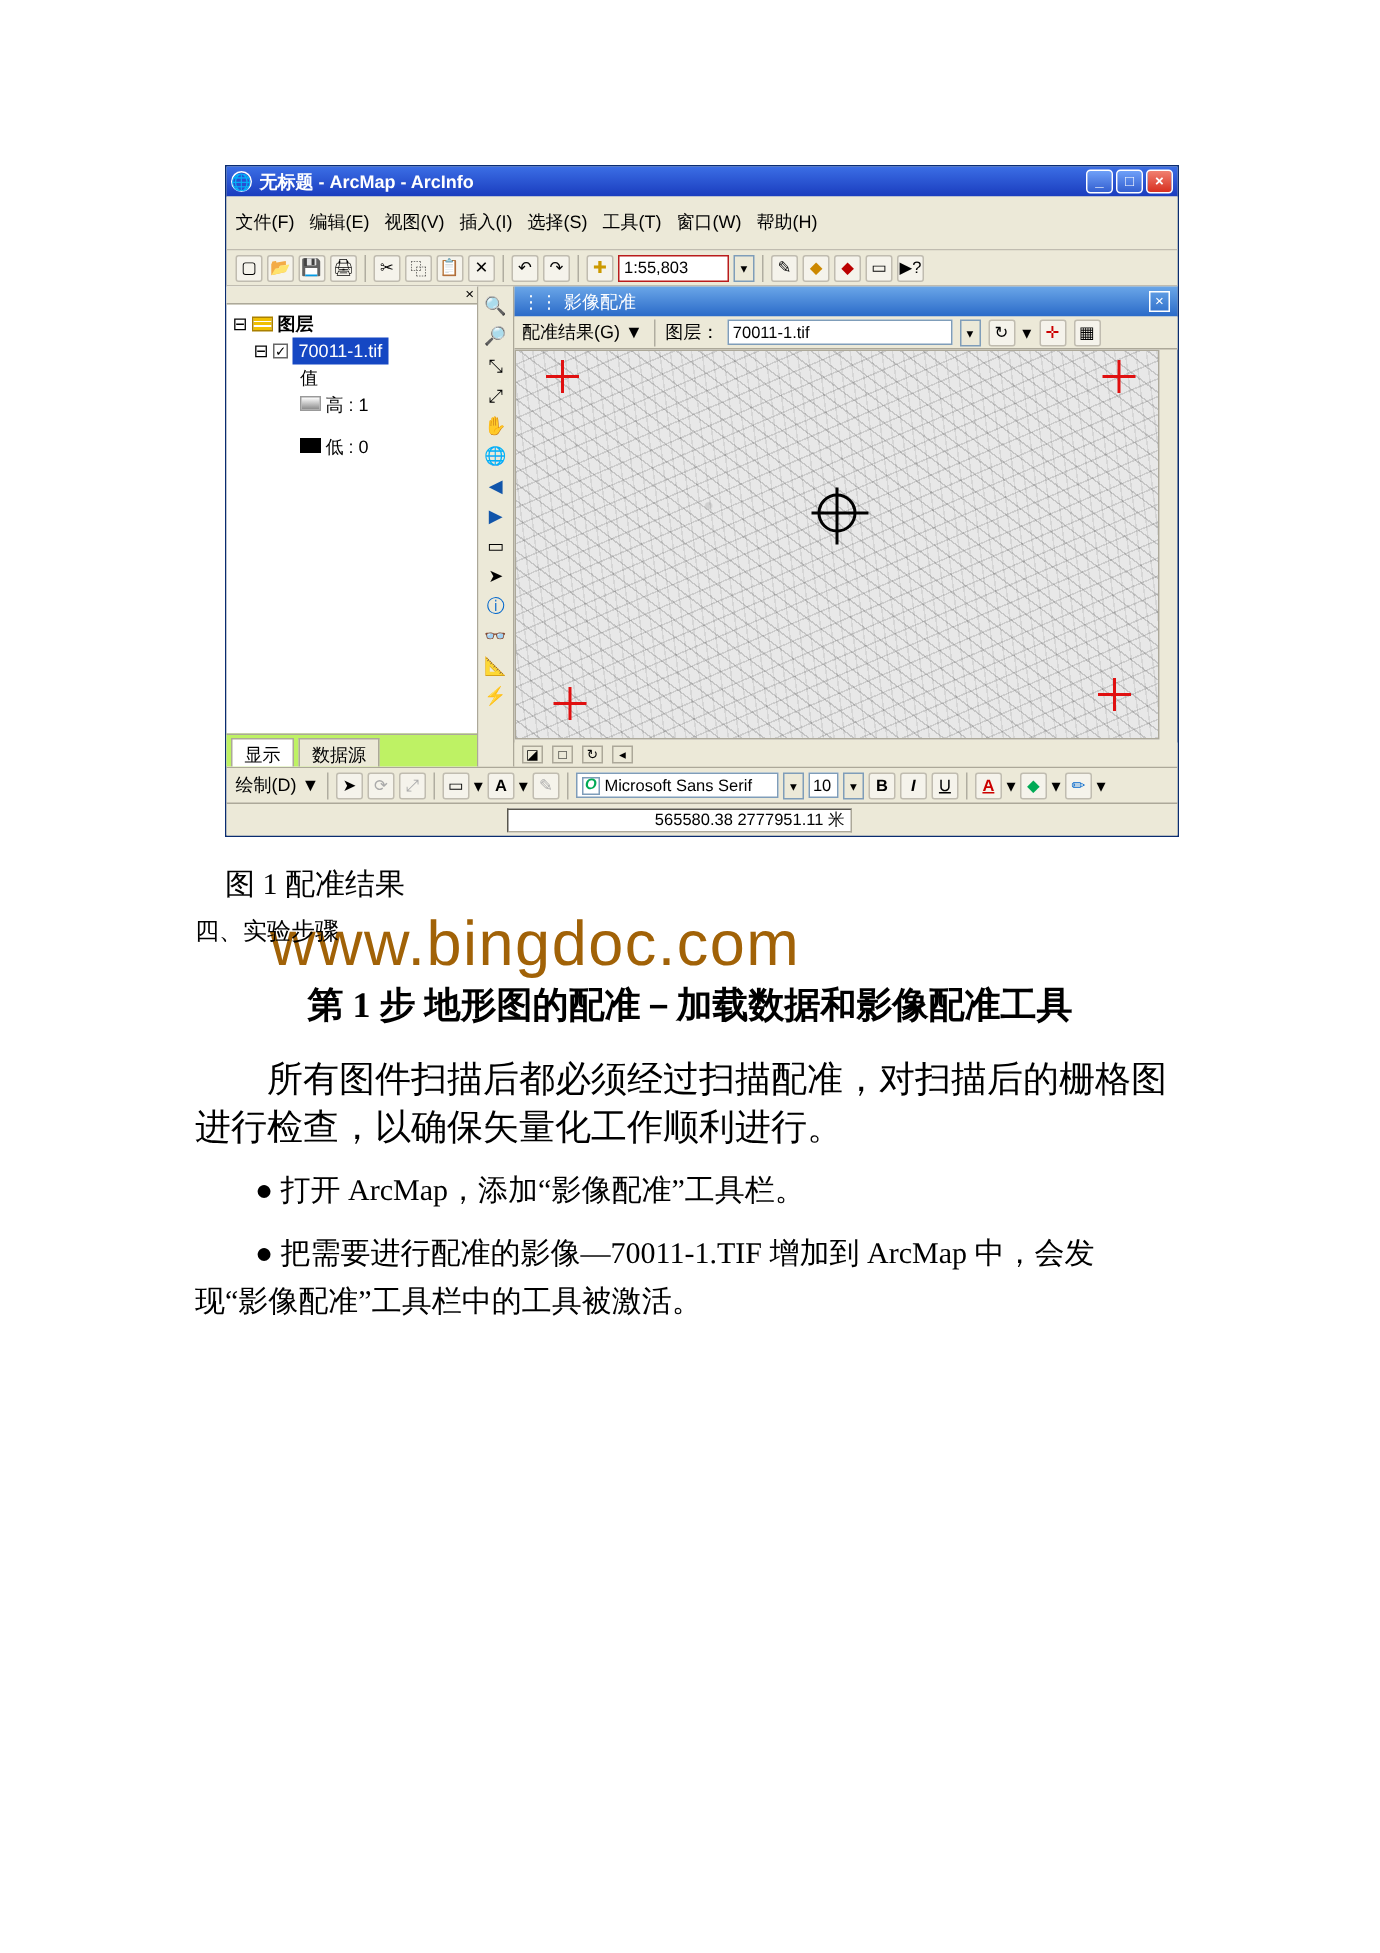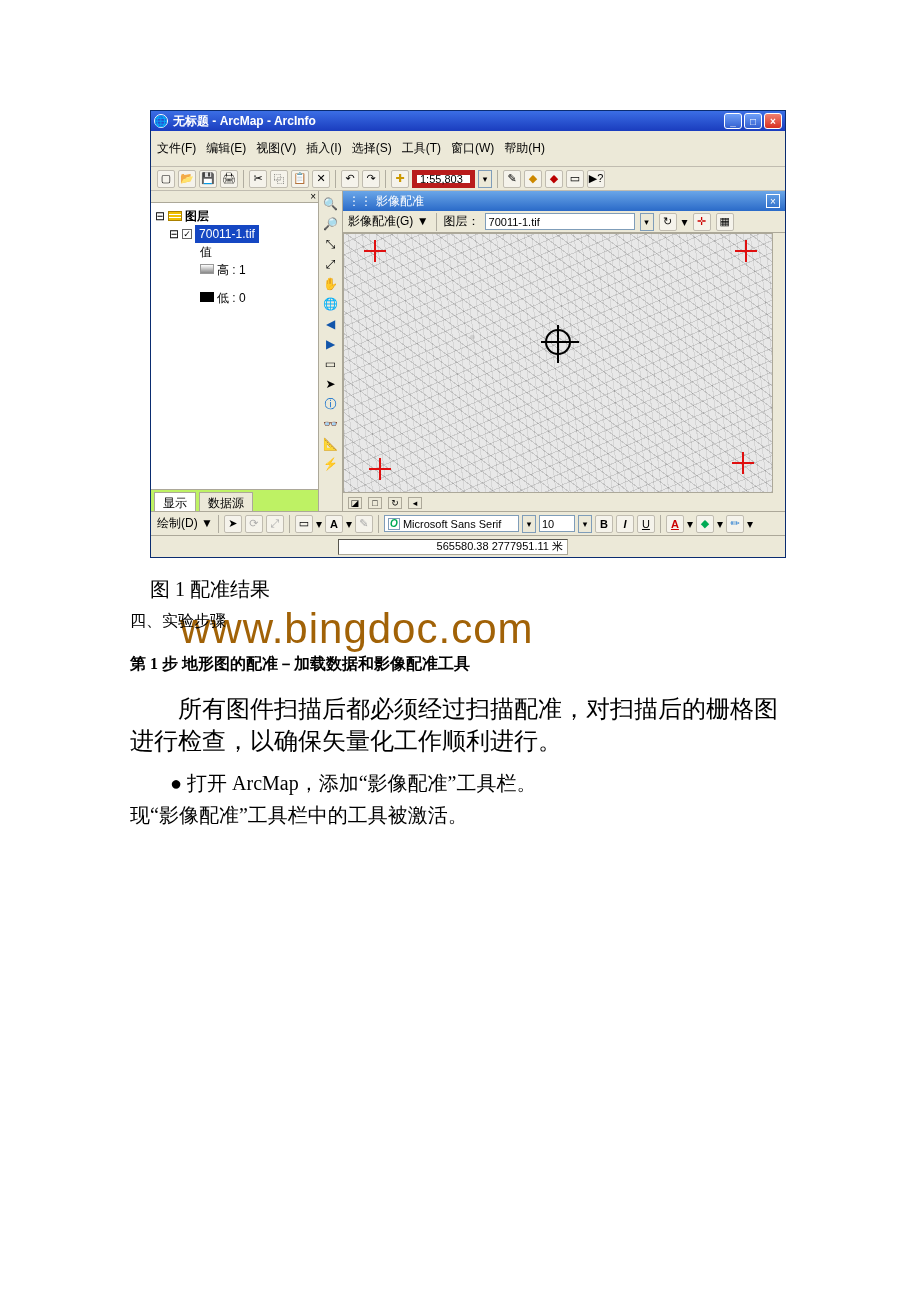--- a/index.html
+++ b/index.html
@@ -14,21 +14,21 @@
 .titlebar .title { font-weight: bold; font-size: 12px; flex: 1; }
 .winbtns { display: flex; gap: 2px; }
 .winbtn { width: 18px; height: 16px; border: 1px solid #fff; border-radius: 3px; background: linear-gradient(#6fa0f8,#335fd0); color:#fff; display:flex; align-items:center; justify-content:center; font-size:10px; font-weight:bold; }
 .winbtn.close { background: linear-gradient(#f08070,#d83020); }
 
 .menubar { height: 36px; background: #ece9d8; display:flex; align-items:center; gap: 10px; padding: 0 6px; font-size: 12px; border-bottom:1px solid #c0bcb0;}
 
 .toolbar1 { height: 24px; background:#ece9d8; display:flex; align-items:center; gap:3px; padding:0 6px; border-bottom:1px solid #c0bcb0; }
 .tbtn { width:18px; height:18px; border:1px solid #c0bcb0; background:#f5f3eb; display:inline-flex; align-items:center; justify-content:center; font-size:11px; border-radius:2px;}
 .sep { width:1px; height:18px; background:#b0ada0; margin:0 2px; }
-.scalebox { width: 63px; height:18px; border:5px solid #b91c1c; background:#fff; font-size:11px; padding:0 3px; display:flex; align-items:center; }
+.scalebox { width: 74px; height:18px; border:1px solid #b91c1c; background:#fff; font-size:11px; padding:0 3px; display:flex; align-items:center; }
 .ddarrow { width:14px; height:18px; border:1px solid #7f9db9; background:#ece9d8; display:flex; align-items:center; justify-content:center; font-size:9px;}
 
 .workarea { display:flex; height: 320px; }
 .toc { width:168px; border-right:1px solid #aca899; background:#fff; display:flex; flex-direction:column; }
 .toc-close { height:12px; border-bottom:1px solid #aca899; display:flex; justify-content:flex-end; align-items:center; padding-right:2px; font-size:10px; background:#ece9d8;}
 .toc-body { flex:1; padding:4px; font-size:12px; line-height:18px; }
 .toc-body .row { display:flex; align-items:center; gap:3px; }
 .toc-body .layers-icon { width:14px; height:10px; background: repeating-linear-gradient(180deg,#f0c000 0 2px,#fff 2px 3px); border:1px solid #aa8000; }
 .toc-body .checkbox { width:10px; height:10px; border:1px solid #666; display:inline-flex; align-items:center; justify-content:center; font-size:9px; }
 .toc-body .tif-label { background:#1547c3; color:#fff; padding:0 4px; }
@@ -68,29 +68,29 @@
 .target::before,.target::after{content:"";position:absolute;background:#000;}
 .target::before{left:50%;top:-6px;width:2px;height:38px;transform:translateX(-50%);}
 .target::after{top:50%;left:-6px;height:2px;width:38px;transform:translateY(-50%);}
 
 .mapfooter { height:16px; background:#ece9d8; display:flex; align-items:center; gap:6px; padding:0 5px; font-size:11px;}
 .mf-btn { width:14px; height:12px; border:1px solid #aca899; display:flex; align-items:center; justify-content:center; font-size:9px;}
 
 
 .drawtool { height:24px; background:#ece9d8; border-top:1px solid #aca899; display:flex; align-items:center; gap:3px; padding:0 6px; font-size:12px;}
 .fontbox { width:135px; height:17px; border:1px solid #7f9db9; background:#fff; padding:0 3px; font-size:11px; display:flex; align-items:center; }
-.sizebox { width:36px; height:17px; border:1px solid #7f9db9; background:#fff; padding:0 2px; font-size:11px; display:flex; align-items:center;}
+.sizebox { width:20px; height:17px; border:1px solid #7f9db9; background:#fff; padding:0 2px; font-size:11px; display:flex; align-items:center;}
 
 .statusbar { height:22px; background:#ece9d8; border-top:1px solid #aca899; display:flex; align-items:center; justify-content:center; }
 .statusfield { width:230px; height:16px; border:1px inset #aca899; background:#fff; font-size:11px; padding:0 4px; display:flex; align-items:center; justify-content:flex-end; margin-right:30px;}
 
 
 .caption { font-size: 20px; margin: 18px 0 8px 20px; font-family: "Times New Roman","SimSun",serif; position:relative; z-index:1;}
 .sect { font-size: 16px; margin: 6px 0 22px 0; font-family: "SimSun",serif; position:relative; z-index:1;}
-.step-title { font-size: 16px; font-weight: bold; text-align: left; margin: 12px 0 18px 0; font-family:"SimSun",serif;}
+.step-title { font-size: 24px; font-weight: bold; text-align: center; margin: 12px 0 18px 0; font-family:"SimSun",serif;}
 .para { font-size: 24px; line-height: 32px; margin: 8px 0; text-indent: 2em; font-family:"Times New Roman","SimSun",serif;}
 .bullet { font-size: 20px; line-height: 32px; margin: 10px 0 0 0; font-family:"Times New Roman","SimSun",serif;}
 .bullet-cont { font-size: 20px; line-height: 32px; font-family:"Times New Roman","SimSun",serif;}
 </style>
 </head>
 <body>
 
 <div class="page">
 
   <div class="arcwin">
@@ -184,21 +184,21 @@
       </div>
 
       <div class="maparea">
         <div class="georef-bar">
           <span>⋮⋮</span>
           <span>影像配准</span>
           <span class="spacer"></span>
           <span class="xbtn">×</span>
         </div>
         <div class="georef-sub">
-          <span>影像配准(G) ▼</span>
+          <span>配准结果(G) ▼</span>
           <span class="sep"></span>
           <span>图层：</span>
           <span class="combo wide">70011-1.tif</span>
           <span class="ddarrow">▾</span>
           <span class="tbtn">↻</span>
           <span>▾</span>
           <span class="tbtn" style="color:#c00">✛</span>
           <span class="tbtn">▦</span>
         </div>
 
@@ -263,15 +263,16 @@
   <div class="sect">四、实验步骤</div>
 
   <div class="step-title">第 1 步 地形图的配准－加载数据和影像配准工具</div>
 
   <div class="para" style="text-indent:2em;">
     <span>所有图件扫描后都必须经过扫描配准，对扫描后的栅格图进行检查，以确保矢量化工作顺利进行。</span>
   </div>
 
   <div class="bullet" style="text-indent:2em;">● 打开 ArcMap，添加“影像配准”工具栏。</div>
 
+  <div class="bullet" style="text-indent:2em;">● 把需要进行配准的影像—70011-1.TIF 增加到 ArcMap 中，会发</div>
   <div class="bullet-cont">现“影像配准”工具栏中的工具被激活。</div>
 
 </div>
 
 </body></html>

